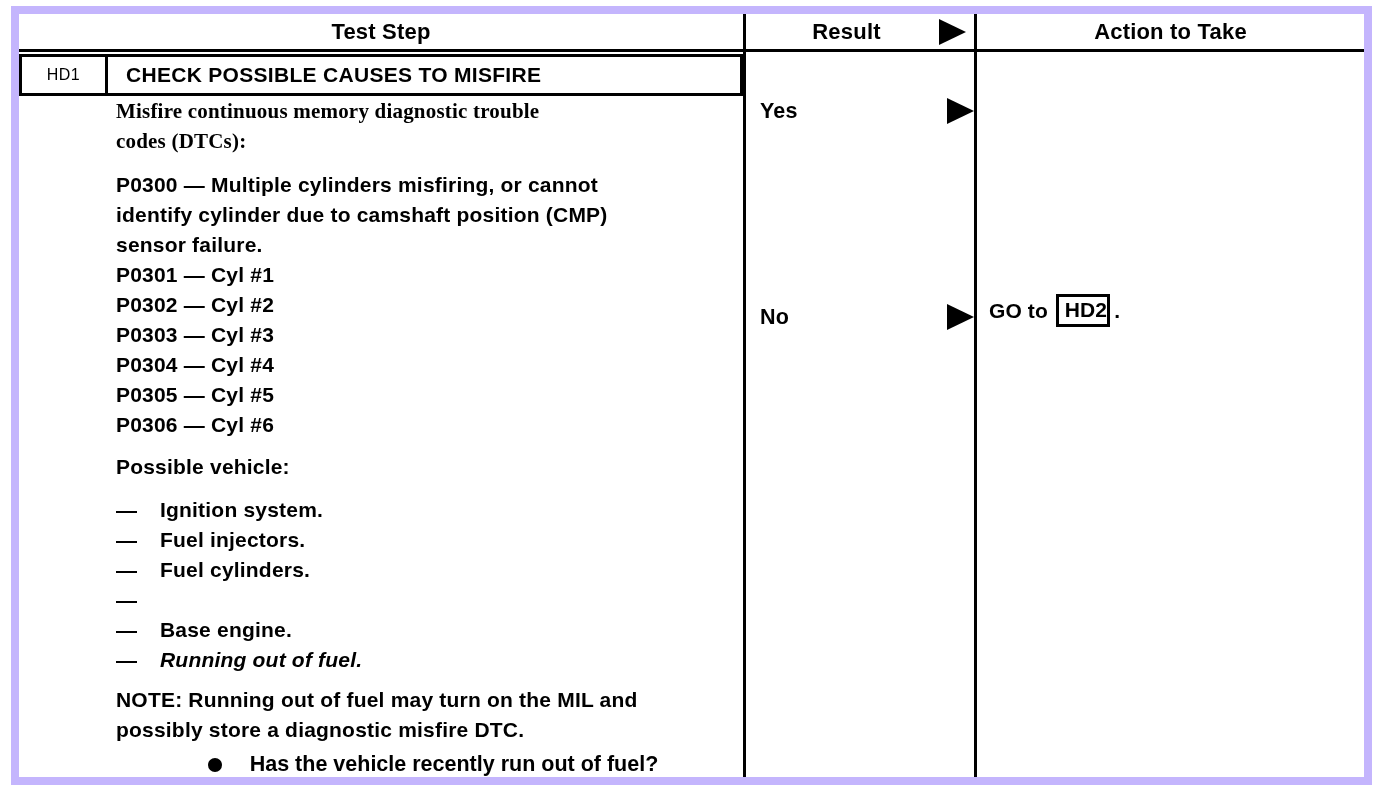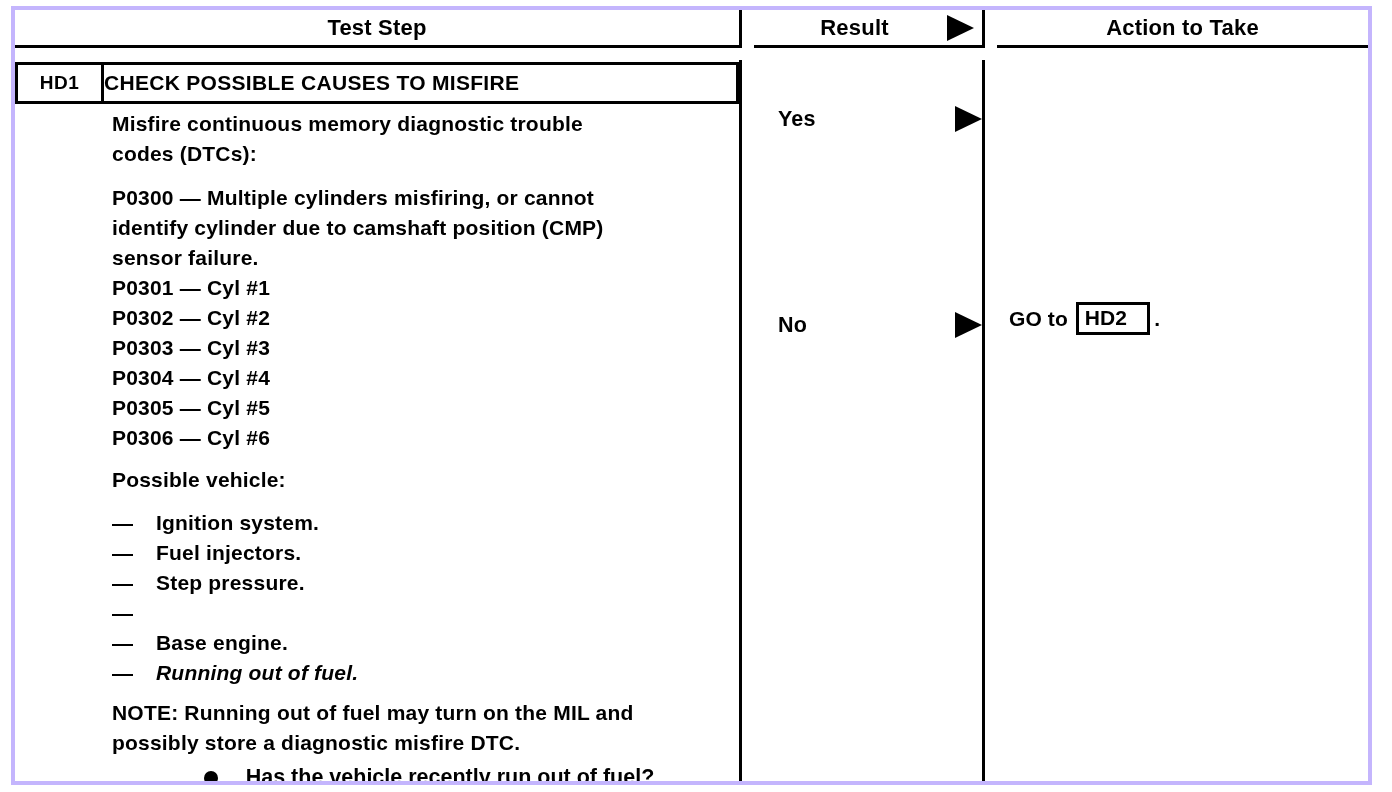--- a/index.html
+++ b/index.html
@@ -1,50 +1,50 @@
 <!DOCTYPE html>
 <html><head>
 <meta charset="utf-8">
 <style>
   html,body{margin:0;padding:0;background:#ffffff;}
   body{width:1392px;height:792px;font-family:"Liberation Sans",sans-serif;color:#000;-webkit-font-smoothing:antialiased;}
   .page{position:relative;width:1392px;height:792px;background:#fff;overflow:hidden;}
-  .tbl{position:absolute;left:11px;top:6px;width:1361px;height:779px;border:4px solid #c4b5fd;display:grid;grid-template-columns:727px 231px 1fr;grid-template-rows:38px 1fr;box-sizing:border-box;background:#fff;gap:12px;}
+  .tbl{position:absolute;left:11px;top:6px;width:1361px;height:779px;border:8px solid #c4b5fd;display:grid;grid-template-columns:727px 231px 1fr;grid-template-rows:38px 1fr;box-sizing:border-box;background:#fff;}
   .th{display:flex;align-items:center;justify-content:center;font-weight:700;font-size:22px;border-bottom:3px solid #000;letter-spacing:.2px;}
   .bR{border-right:3px solid #000;}
   .th-result{justify-content:flex-start;padding:8px;}
   .th-result .lbl{flex:1;text-align:center;}
   .arrow{width:0;height:0;border-left:27px solid #000;border-top:13px solid transparent;border-bottom:13px solid transparent;flex:none;}
   .td{position:relative;overflow:hidden;}
   
   .hd1-row{margin-top:2px;border:3px solid #000;height:36px;display:flex;align-items:stretch;box-sizing:content-box;}
-  .hd1-id{width:83px;border-right:3px solid #000;display:flex;align-items:center;justify-content:center;font-weight:700;font-size:19px;letter-spacing:.5px;flex:none;}
-  .hd1-title{display:flex;align-items:center;padding-left:0;font-weight:700;font-size:21px;letter-spacing:.3px;}
+  .hd1-id{width:83px;border-right:3px solid #000;display:flex;align-items:center;justify-content:center;font-weight:400;font-size:16px;letter-spacing:.5px;flex:none;}
+  .hd1-title{display:flex;align-items:center;padding-left:18px;font-weight:700;font-size:21px;letter-spacing:.3px;}
   
   .block{margin-left:97px;margin-right:10px;font-size:21px;font-weight:700;line-height:30px;white-space:pre-line;letter-spacing:.2px;}
-  .m-intro{margin-top:5px;}
+  .m-intro{font-family:Liberation Serif, serif;}
   .m-dtc{margin-top:14px;}
   .m-causes-label{margin-top:12px;}
   ul.causes{list-style:none;margin:13px 0 0 97px;padding:0;}
   ul.causes li{display:flex;font-size:21px;font-weight:700;line-height:30px;letter-spacing:.2px;}
   ul.causes .dash{width:44px;flex:none;}
   ul.causes li.italic .cause-text{font-style:italic;}
   .note{margin-top:10px;}
   .question{margin:4px 0 0 104px;display:flex;align-items:center;font-weight:700;font-size:21.5px;line-height:30px;justify-content:center;}
   .bullet{width:14px;height:14px;border-radius:50%;background:#000;flex:none;margin-right:28px;margin-top:2px;}
   
-  .result-entry{position:absolute;left:0;right:0;height:30px;display:flex;align-items:center;justify-content:space-between;padding-left:24px;box-sizing:border-box;}
+  .result-entry{position:absolute;left:0;right:0;height:30px;display:flex;align-items:center;justify-content:space-between;padding-left:14px;box-sizing:border-box;}
   .result-entry .rlbl{font-weight:700;font-size:21.5px;letter-spacing:.2px;}
   .re-yes{top:44px;}
   .re-no{top:242px;margin-top:8px;}
   
   .action-block{position:absolute;left:12px;right:4px;font-size:21px;font-weight:700;line-height:29.5px;white-space:pre-line;letter-spacing:.1px;}
   .ab-yes{top:42px;}
   .ab-no{top:242px;white-space:normal;display:flex;align-items:center;}
-  .hd2-box{display:inline-block;border:3px solid #000;padding:0 20px 1px 6px;margin:0 4px 0 8px;font-weight:700;line-height:26px;}
+  .hd2-box{display:inline-block;border:3px solid #000;padding:0 0 1px 6px;margin:0 4px 0 8px;font-weight:700;line-height:26px;}
 </style>
 </head>
 <body>
 
 <div class="page">
   <div class="tbl">
 
     <div class="th bR">
       <span>Test Step</span>
     </div>
@@ -81,21 +81,21 @@
         <li>
           <span class="dash">—</span>
           <span class="cause-text">Ignition system.</span>
         </li>
         <li>
           <span class="dash">—</span>
           <span class="cause-text">Fuel injectors.</span>
         </li>
         <li>
           <span class="dash">—</span>
-          <span class="cause-text">Step pressure.</span>
+          <span class="cause-text">Fuel cylinders.</span>
         </li>
         <li>
           <span class="dash">—</span>
         </li>
         <li>
           <span class="dash">—</span>
           <span class="cause-text">Base engine.</span>
         </li>
         <li class="italic">
           <span class="dash">—</span>

